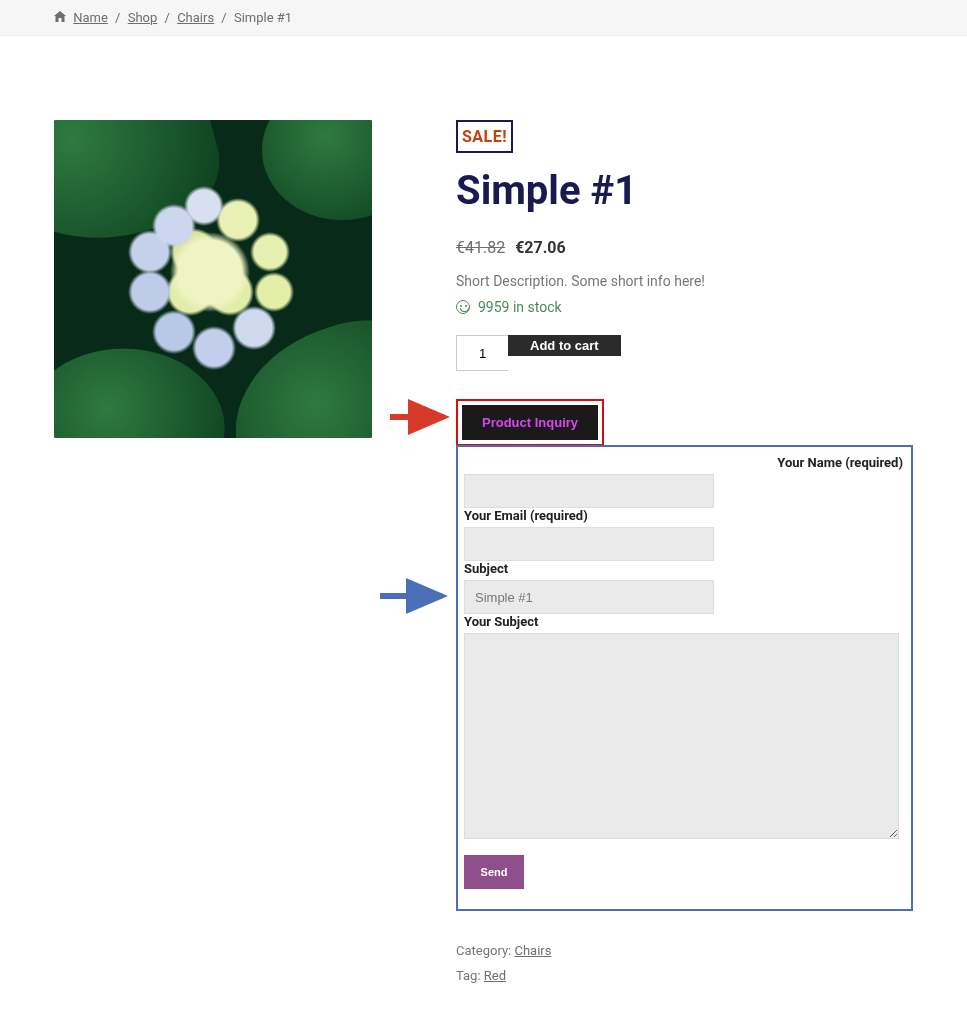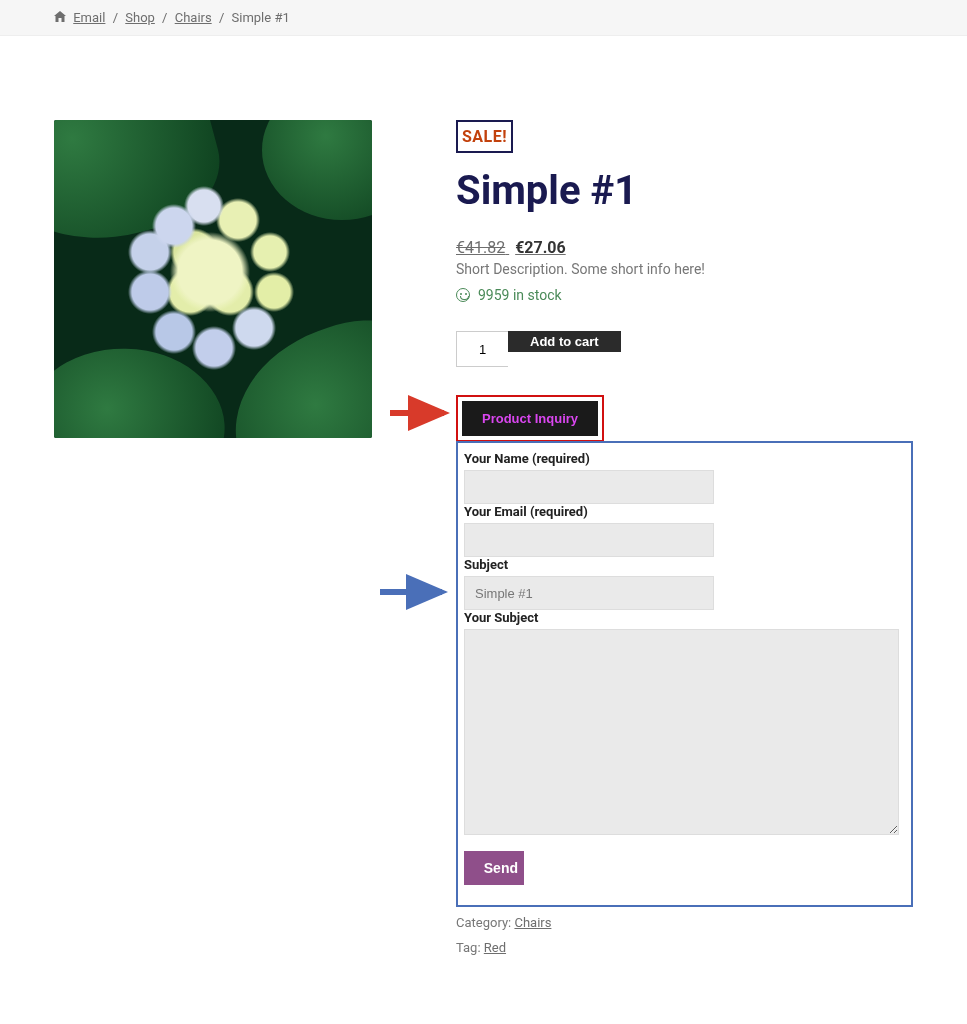--- a/index.html
+++ b/index.html
@@ -65,25 +65,25 @@
     filter: saturate(1.1);
   }
 
   .sale-badge {
     display: inline-block; border: 2px solid #1a1a50; color: #c2410c;
     font-weight: 700; font-size: 16px; padding: 5px 4px; letter-spacing: .5px;
   }
   .product-title {
     font-size: 40px; font-weight: 700; color: #1a1a50; margin: 14px 0 24px 0;
   }
-  .price-row { font-size: 16px; color: #6e6e6e; margin-bottom: 4px; text-decoration: underline; }
+  .price-row { font-size: 16px; color: #6e6e6e; margin-bottom: 16px; }
   .price-old { text-decoration: line-through; }
   .price-new { color: #333; font-weight: 700; margin-left: 6px; }
   .short-desc { color: #777; font-size: 14px; margin-bottom: 10px; }
-  .stock-row { color: #4a8a58; font-size: 14px; margin-bottom: 28px; display:flex; align-items:center; gap:8px;}
+  .stock-row { color: #4a8a58; font-size: 14px; margin-bottom: 20px; display:flex; align-items:center; gap:8px;}
   .smiley { display:inline-block; width:14px; height:14px; border:1.3px solid #4a8a58; border-radius:50%; position:relative;}
   .smiley:before{content:""; position:absolute; width:2px;height:2px;background:#4a8a58; top:3.5px; left:3px; border-radius:50%; box-shadow:5px 0 #4a8a58;}
   .smiley:after{content:""; position:absolute; width:7px; height:3.5px; border:1.3px solid #4a8a58; border-top:none; border-radius:0 0 7px 7px; top:6.5px; left:2.5px;}
 
   .cart-row { display:flex; gap:0; margin-bottom: 28px;}
   .qty-input {
     width:52px; height:36px; border:1px solid #ccc; text-align:center; font-size:13px;
     border-right:none;
   }
   .btn-dark {
@@ -94,43 +94,43 @@
   .inquiry-tab-wrap { display:inline-block; border:2px solid #d11010; padding:4px; position:relative;}
   .inquiry-tab { background:#1a1a1a; color:#d946ef; border:none; padding:10px 20px; font-weight:700; font-size:13px; cursor:pointer;}
   .arrow-red { position:absolute; top:-4px; left:-70px; width:60px; height:30px; pointer-events:none;}
   .arrow-red svg, .arrow-blue svg { overflow:visible; }
 
   .inquiry-box {
     border: 2px solid #4a6fb8; padding: 4px 8px 20px 6px; margin-top: -1px;
     position: relative;
   }
   .form-label { font-weight:700; font-size:13px; color:#222; display:block;}
-  .form-label.first { margin-top:4px;}
+  .form-label.first { margin-top:4px;text-align:right;}
   .txt-input, .txt-area {
     background:#eaeaea; border:1px solid #ddd; width:250px; height:34px;
     font-size:13px; color:#555; padding:0 10px; margin-top:4px;
   }
   .txt-area { width: calc(100% - 4px); height:206px; resize:both; padding:8px 10px; display:block;}
   .subject-input { color:#777; }
-  .send-btn { background:#8f4f8a; color:#fff; border:none; height:34px; width:60px; font-weight:600; font-size:14px; margin-top:16px; cursor:pointer;text-align:right;}
+  .send-btn { background:#8f4f8a; color:#fff; border:none; height:34px; width:60px; font-weight:600; font-size:11px; margin-top:16px; cursor:pointer;}
   .arrow-blue { position:absolute; top:136px; left:-80px; width:70px; height:26px; pointer-events:none;}
 
-  .meta { margin-top:4px; color:#777; font-size:13px; line-height:1.9;}
+  .meta { margin-top:28px; color:#777; font-size:13px; line-height:1.9;}
   .meta a { color:#6e6e6e; text-decoration:underline;}
 </style>
 </head>
 <body>
 
 <div class="breadcrumb-wrap">
   <span class="home-icon">
     <svg width="12" height="11" viewBox="0 0 12 11">
         <path fill="#6e6e6e" d="M6 0 0 5h1.5v6h3V7h3v4h3V5H12z"></path>
       </svg>
   </span>
-  <a href="#">Email</a>
+  <a href="#">Name</a>
   <span class="sep">/</span>
   <a href="#">Shop</a>
   <span class="sep">/</span>
   <a href="#">Chairs</a>
   <span class="sep">/</span>
   <span>Simple #1</span>
 </div>
 
 <div class="container">
   <div class="left-col">

